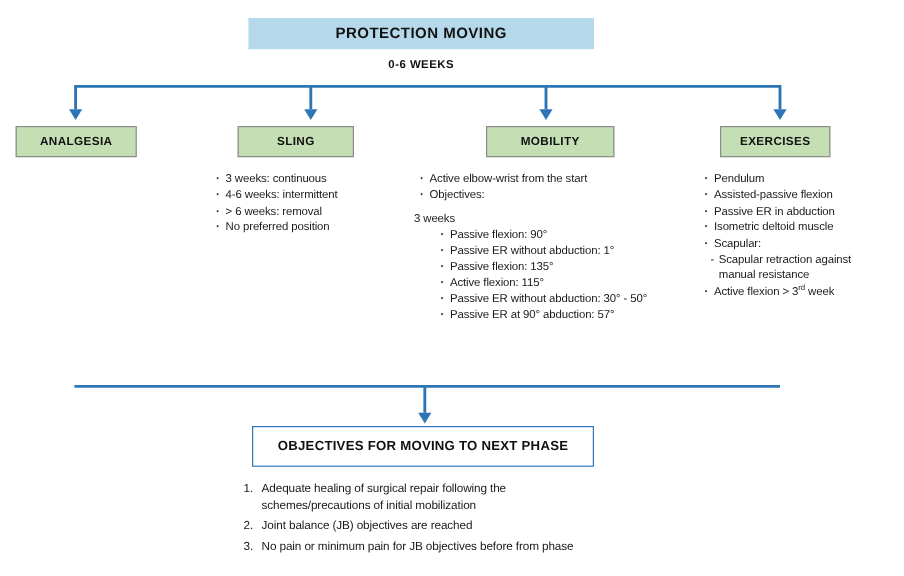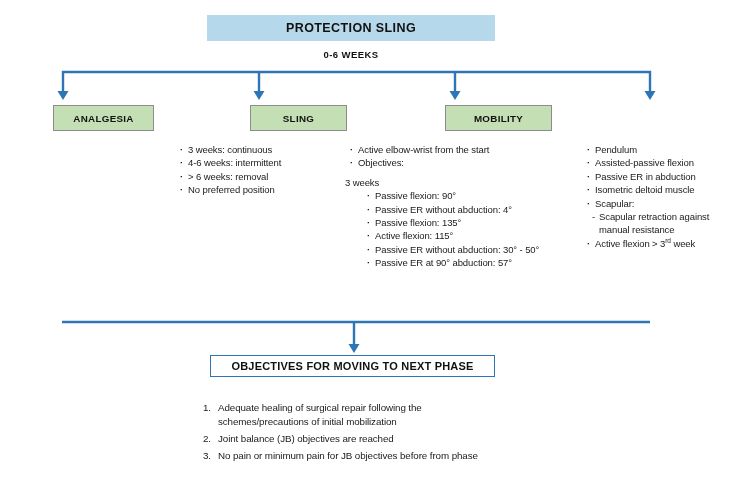--- a/index.html
+++ b/index.html
@@ -18,43 +18,43 @@
     font-weight:700; font-size:12.5px; letter-spacing:.4px; color:#111; z-index:2;
   }
   .duration{
     left:207px; top:49px; width:288px; text-align:center;
     font-weight:600; font-size:9.5px; letter-spacing:.4px; color:#111;
   }
   
   .branch-box{
     top:105px; height:26px; background:#c5dfb4; border:1px solid #8c8c8c;
     box-sizing:border-box; display:flex; align-items:center; justify-content:center;
-    font-weight:700; font-size:9.8px; letter-spacing:.3px; color:#111; z-index:2;margin-left:40px;
+    font-weight:700; font-size:9.8px; letter-spacing:.3px; color:#111; z-index:2;
   }
   #box-analgesia{left:13px;  width:101px;}
-  #box-sling    {left:210px; width:97px;}
+  #box-sling    {left:198px; width:97px;}
   #box-mobility {left:405px; width:107px;}
   #box-exercises{left:600px; width:92px;}
   
   .col{font-size:9.5px; line-height:13.4px; letter-spacing:-.1px; z-index:2;}
   #col-sling    {left:175px; top:143px; width:170px;}
   #col-mobility {left:345px; top:143px; width:255px;}
   #col-exercises{left:582px; top:143px; width:168px;}
   .li{display:flex; align-items:flex-start; margin-left:5px;}
   .li .marker{flex:0 0 8px; text-align:left; font-weight:700;}
   .li .txt{flex:1;}
   .li.heading{display:block; margin-left:0;}
   .li.gap{margin-top:6px;}
   #col-mobility .li.indent-1{margin-left:22px;}
   #col-exercises .li.indent-1{margin-left:10px;}
   #col-exercises .li.indent-1 .marker{flex:0 0 7px; font-weight:400;}
   sup{font-size:6.5px; line-height:0; vertical-align:super;}
   
   .objectives-box{
-    left:210px; top:355px; width:285px; height:22px; background:#fff;
+    left:210px; top:355px; width:285px; height:34px; background:#fff;
     border:1.5px solid #2e75b6; box-sizing:border-box;
     display:flex; align-items:center; justify-content:center;
     font-weight:700; font-size:11px; letter-spacing:.2px; color:#111; z-index:2;
   }
   #obj-list{left:203px; top:401px; width:370px; font-size:9.8px; line-height:13.6px; letter-spacing:-.1px;}
   #obj-list .li{margin-left:0; margin-bottom:3.5px;}
   #obj-list .li .marker{flex:0 0 15px; font-weight:400;}
 </style>
 </head>
 <body>
@@ -70,33 +70,36 @@
     <polygon points="253.5,91 264.5,91 259,100" fill="#2e75b6"></polygon>
     <polygon points="449.5,91 460.5,91 455,100" fill="#2e75b6"></polygon>
     <polygon points="644.5,91 655.5,91 650,100" fill="#2e75b6"></polygon>
 
     <line x1="62" y1="322" x2="650" y2="322" stroke="#2e75b6" stroke-width="2.4"></line>
     <line x1="354" y1="322" x2="354" y2="344" stroke="#2e75b6" stroke-width="2.4"></line>
     <polygon points="348.5,344 359.5,344 354,353" fill="#2e75b6"></polygon>
   </svg>
 
   <div class="abs phase-header">
-    <span>PROTECTION SLING</span>
+    <span>PROTECTION MOVING</span>
   </div>
   <div class="abs duration">0-6 WEEKS</div>
 
   <div id="box-analgesia" class="abs branch-box">
     <span>ANALGESIA</span>
   </div>
   <div id="box-sling" class="abs branch-box">
     <span>SLING</span>
   </div>
   <div id="box-mobility" class="abs branch-box">
     <span>MOBILITY</span>
   </div>
+  <div id="box-exercises" class="abs branch-box">
+    <span>EXERCISES</span>
+  </div>
 
   <div id="col-sling" class="abs col">
       <div class="li">
         <span class="marker">·</span>
         <span class="txt">3 weeks: continuous</span>
       </div>
       <div class="li">
         <span class="marker">·</span>
         <span class="txt">4-6 weeks: intermittent</span>
       </div>
@@ -118,21 +121,21 @@
         <span class="marker">·</span>
         <span class="txt">Objectives:</span>
       </div>
       <div class="li gap heading">3 weeks</div>
       <div class="li indent-1">
         <span class="marker">·</span>
         <span class="txt">Passive flexion: 90°</span>
       </div>
       <div class="li indent-1">
         <span class="marker">·</span>
-        <span class="txt">Passive ER without abduction: 4°</span>
+        <span class="txt">Passive ER without abduction: 1°</span>
       </div>
       <div class="li indent-1">
         <span class="marker">·</span>
         <span class="txt">Passive flexion: 135°</span>
       </div>
       <div class="li indent-1">
         <span class="marker">·</span>
         <span class="txt">Active flexion: 115°</span>
       </div>
       <div class="li indent-1">

